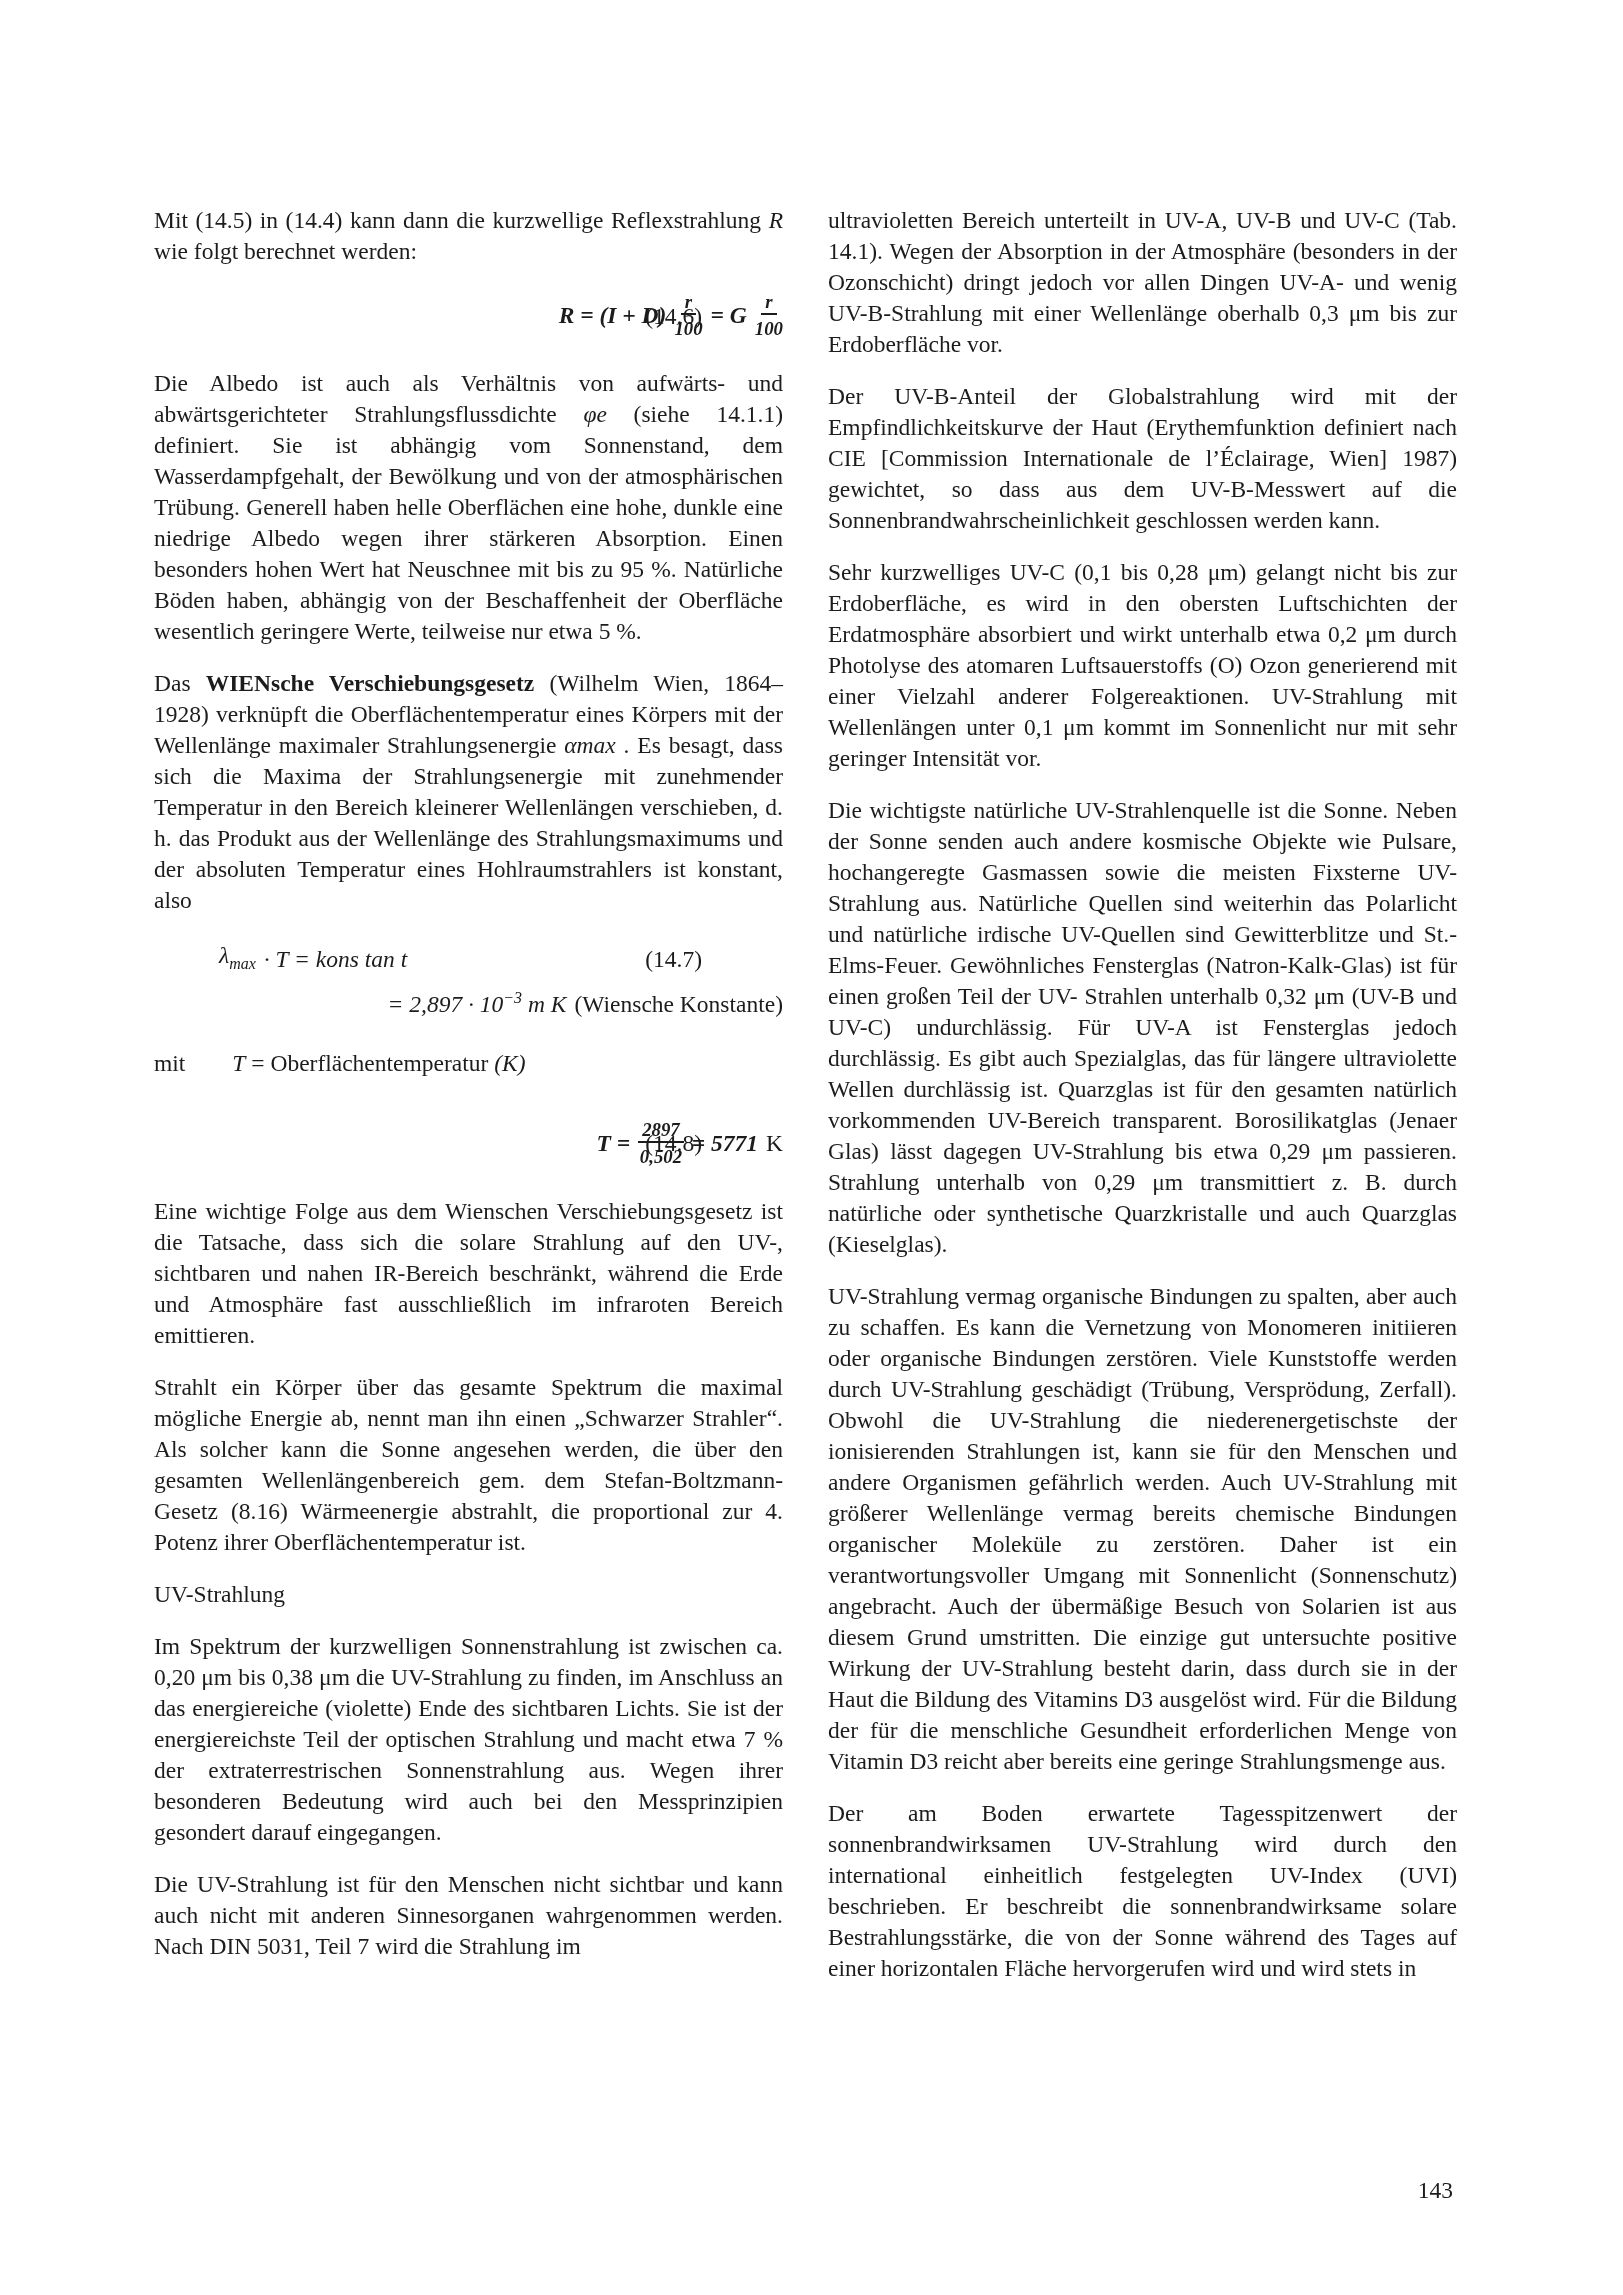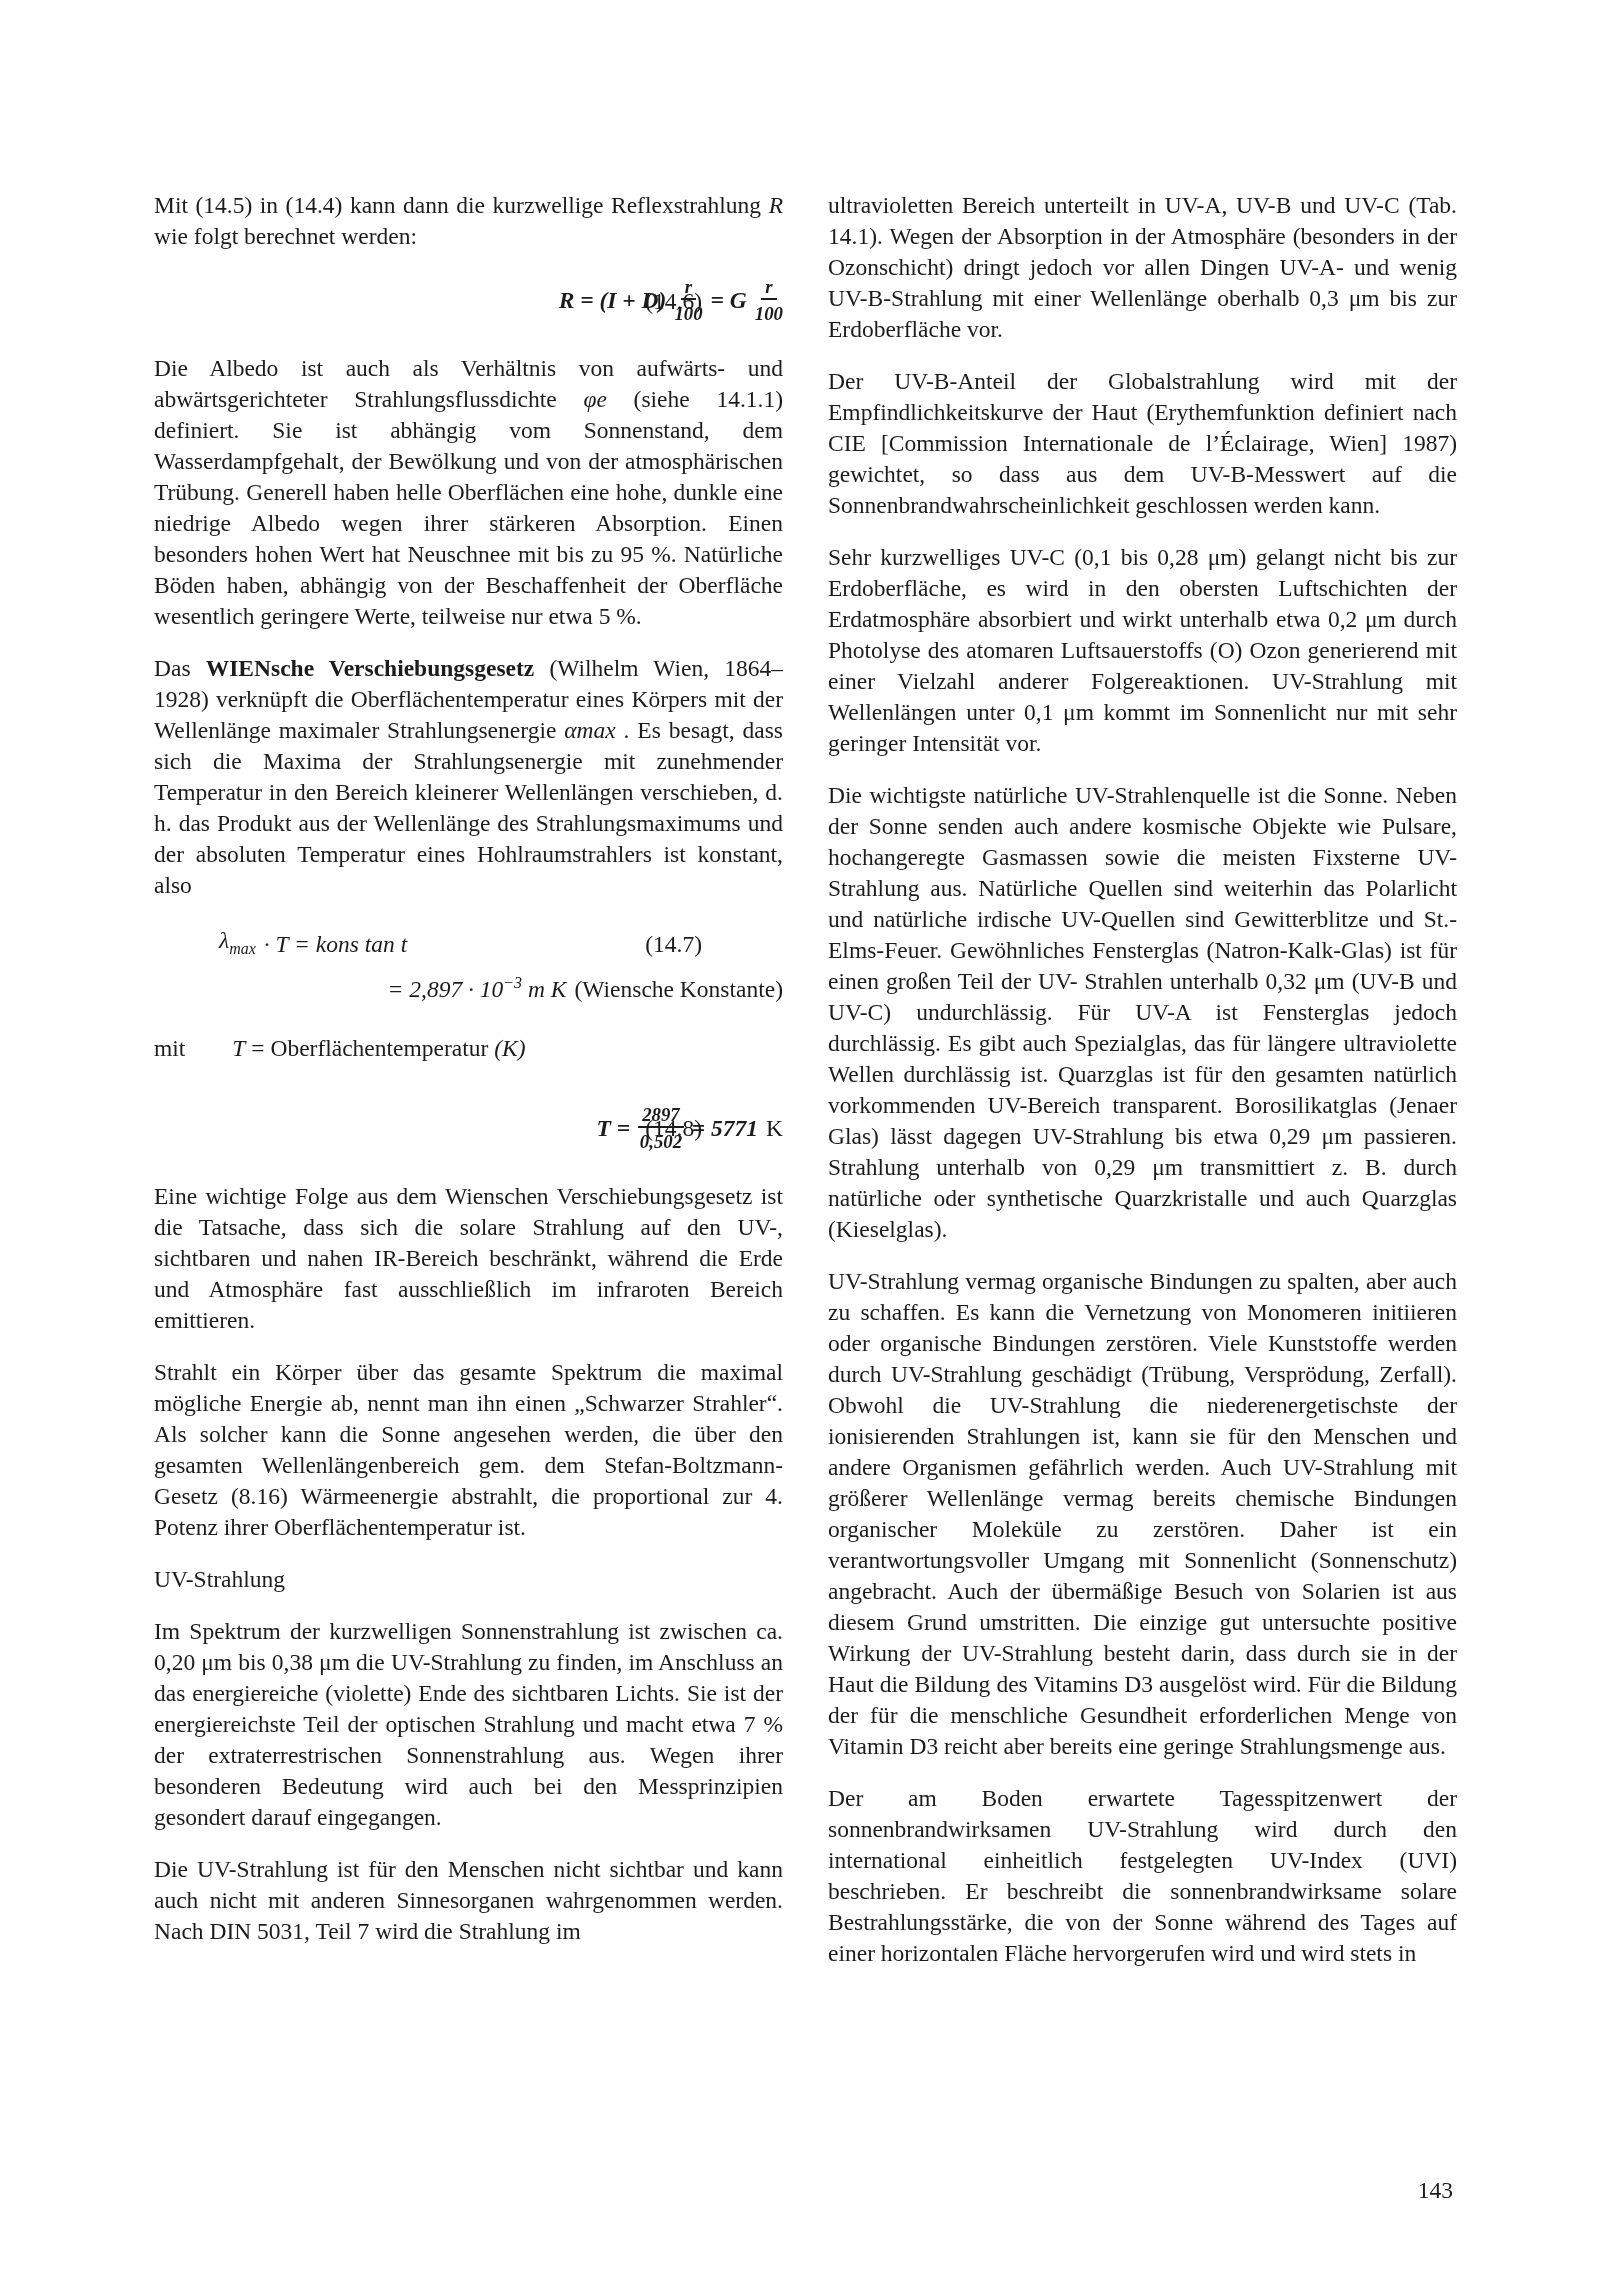--- a/index.html
+++ b/index.html
@@ -10,21 +10,21 @@
   }
   .page {
     position: relative;
     width: 1623px; height: 2295px;
     background: #ffffff;
     color: #1c1c1c;
     overflow: hidden;
   }
   .content {
     position: absolute;
-    left: 154px; top: 190px; right: 166px;
+    left: 154px; top: 205px; right: 166px;
     display: flex;
     gap: 45px;
   }
   .col {
     flex: 1 1 0;
     font-size: 23.5px;
     line-height: 31px;
     text-align: justify;
     hyphens: auto;
   }

